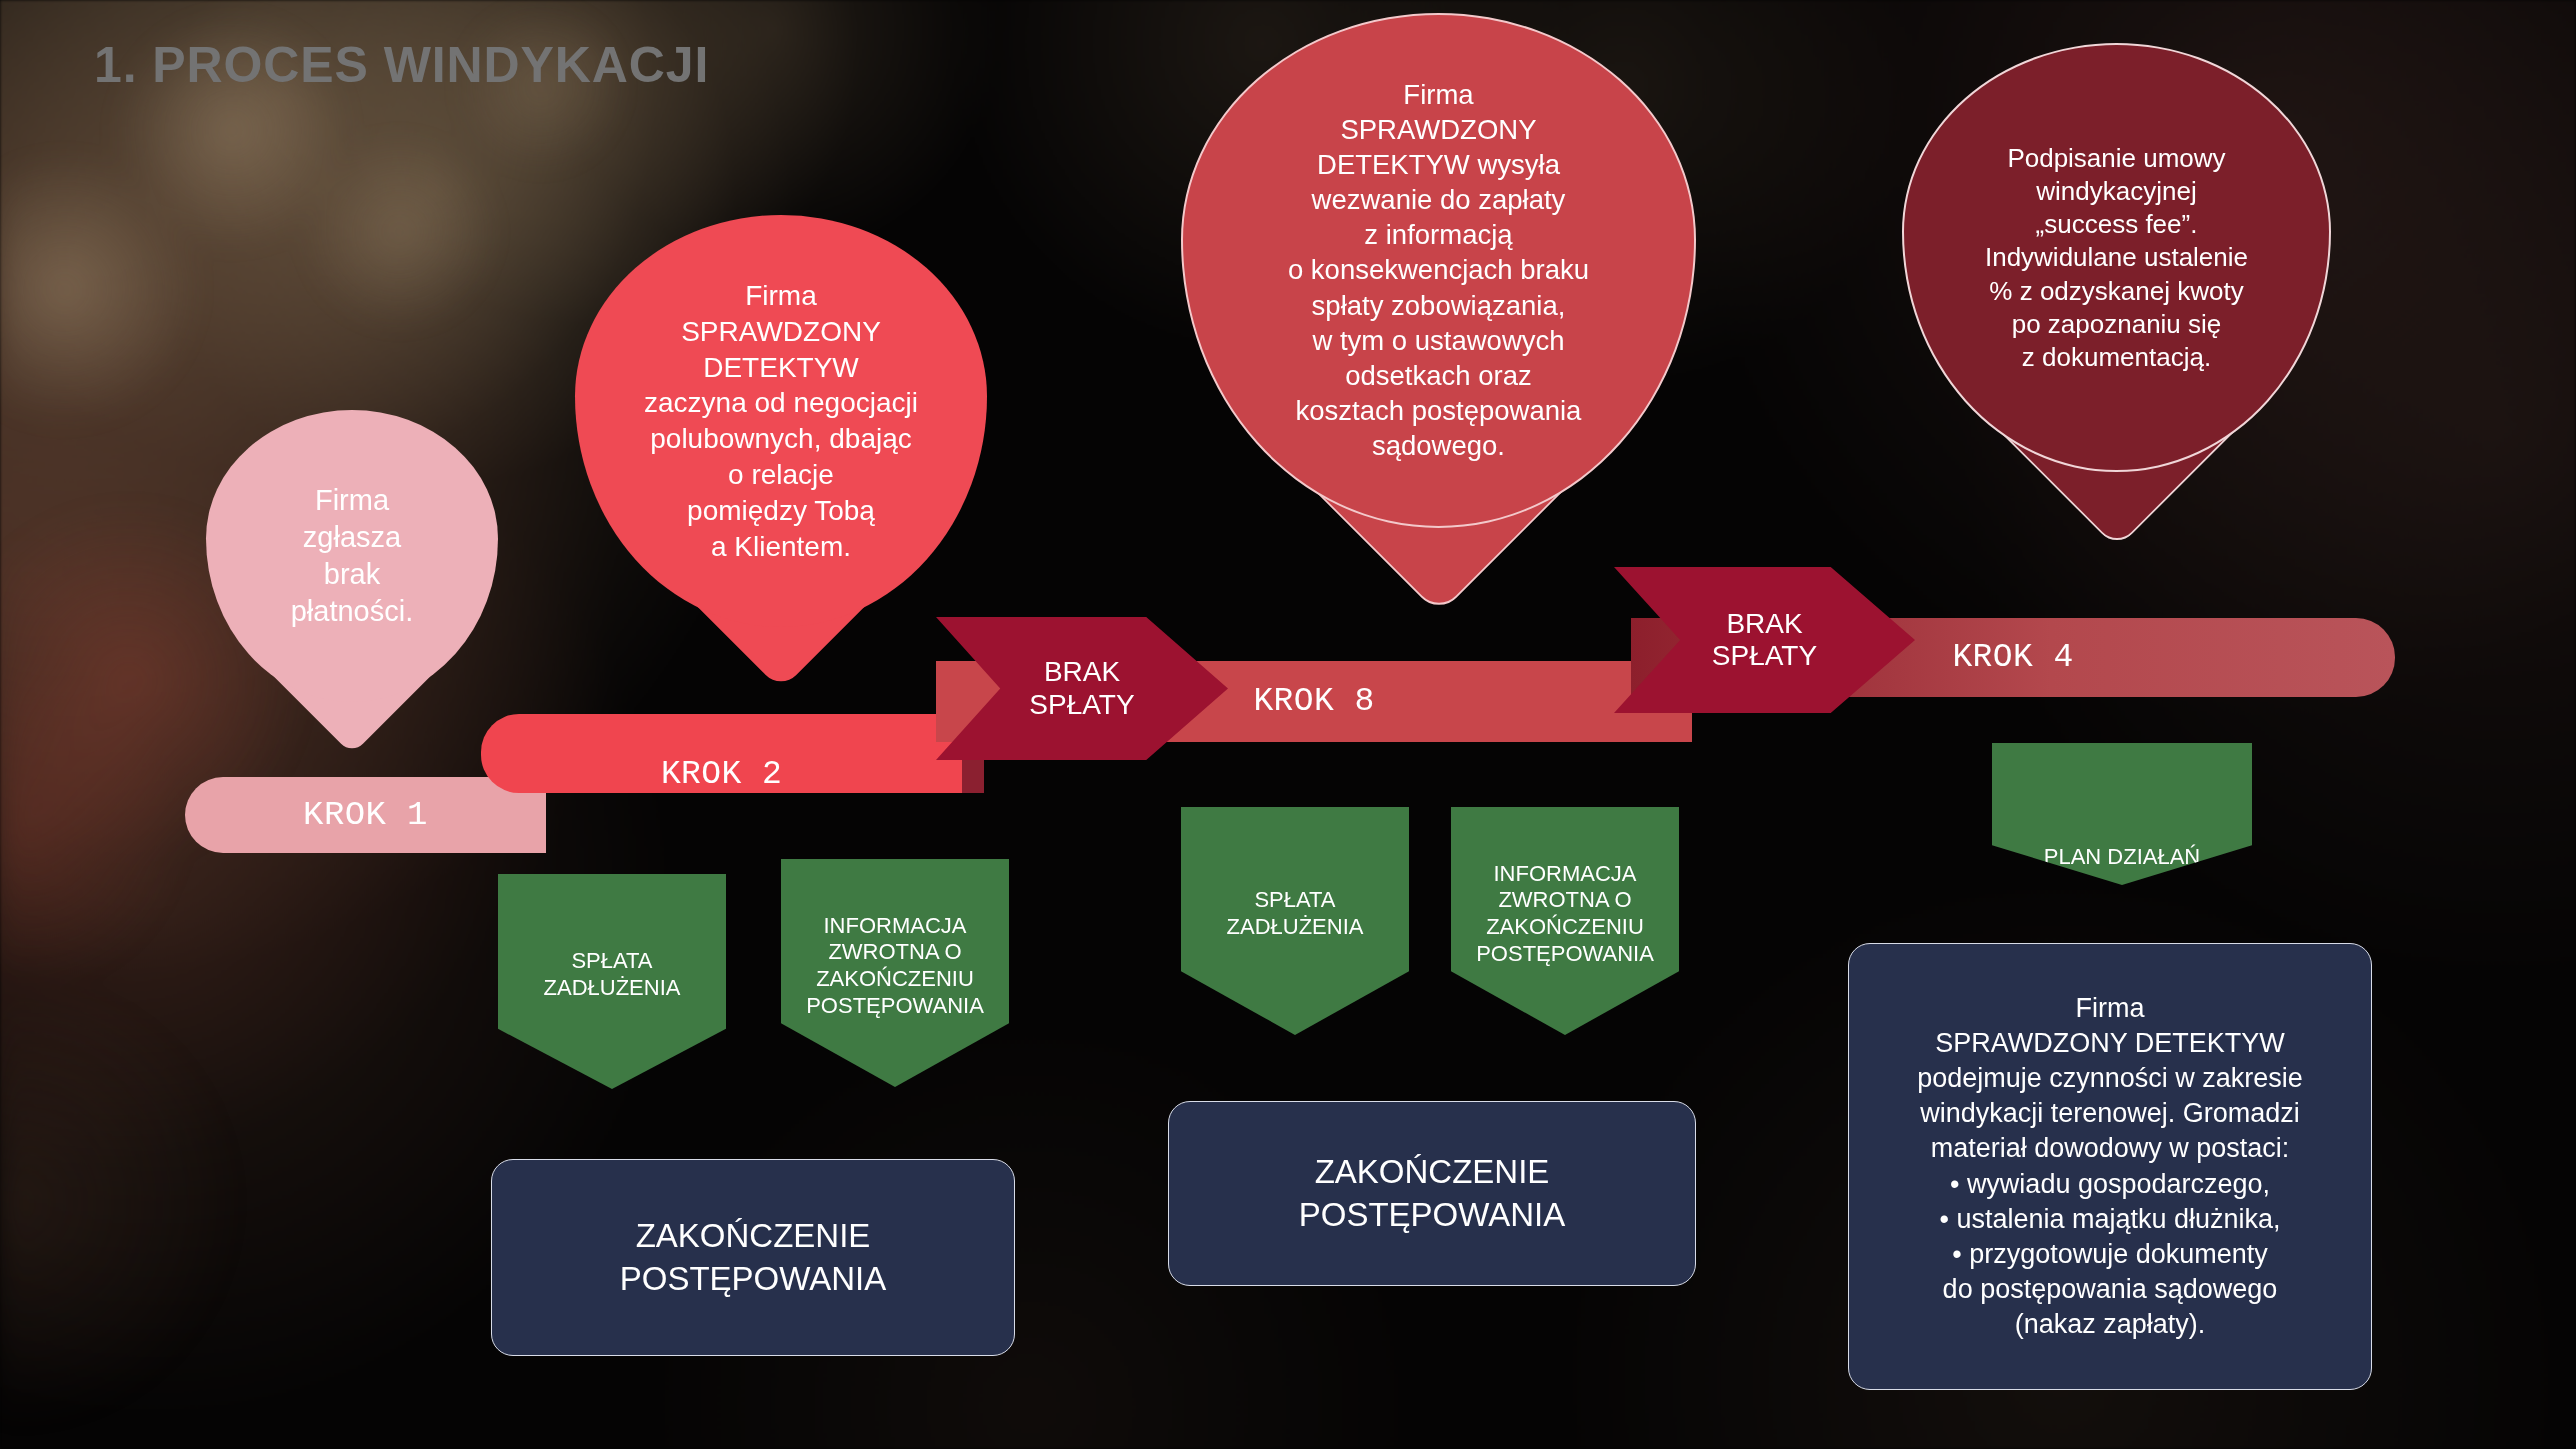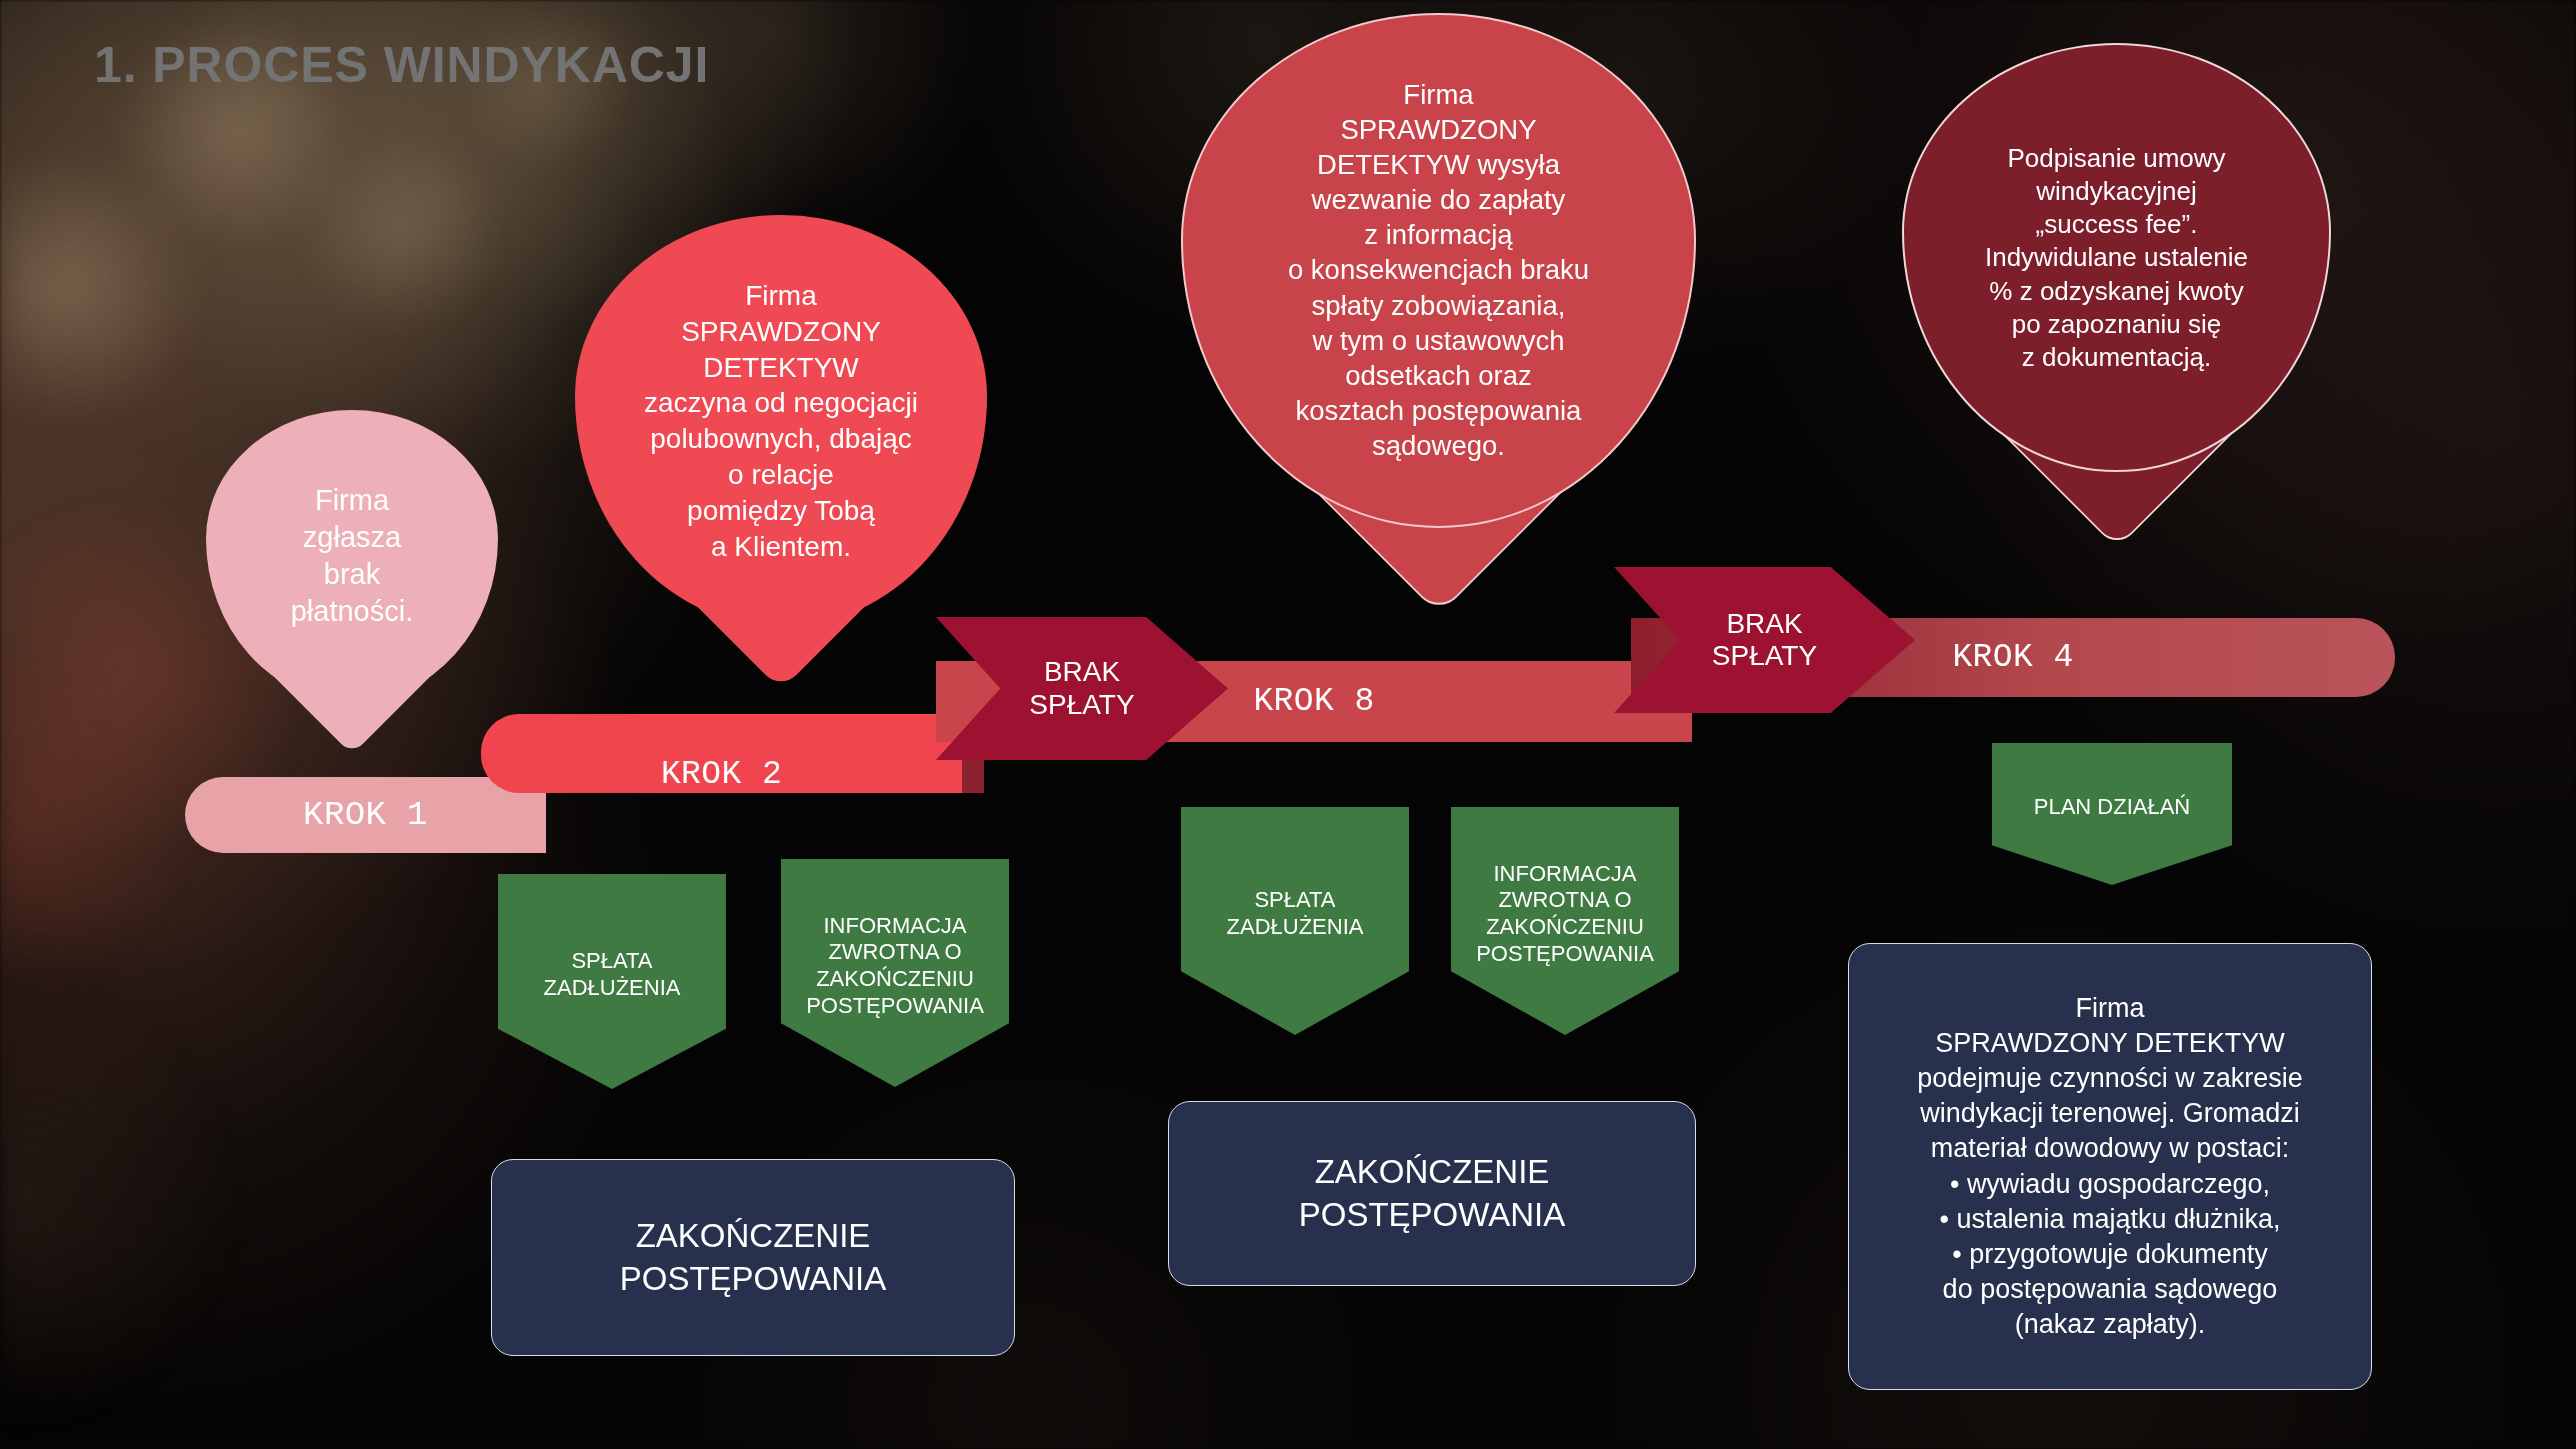--- a/index.html
+++ b/index.html
@@ -211,21 +211,21 @@
     justify-content: center;
     text-align: center;
     clip-path: polygon(0% 0%, 100% 0%, 100% 72%, 50% 100%, 0% 72%);
     line-height: 1.22;
   }
   .gchev span { padding-bottom: 13.7px; display: block; white-space: pre-line; }
   .g1 { left: 498px; top: 874px; width: 228px; height: 215px; font-size: 22px; }
   .g2 { left: 781px; top: 859px; width: 228px; height: 228px; font-size: 22px; }
   .g3 { left: 1181px; top: 807px; width: 228px; height: 228px; font-size: 22px; }
   .g4 { left: 1451px; top: 807px; width: 228px; height: 228px; font-size: 22px; }
-  .g5 { left: 1992px; top: 743px; width: 240px; height: 142px; font-size: 22px; }
+  .g5 { left: 1992px; top: 743px; width: 260px; height: 142px; font-size: 22px; align-items: flex-end; }
 
   
   .navy {
     position: absolute;
     background: #27304c;
     border: 1.7px solid #d8dce8;
     border-radius: 22px;
     color: #fff;
     display: flex;
     align-items: center;

